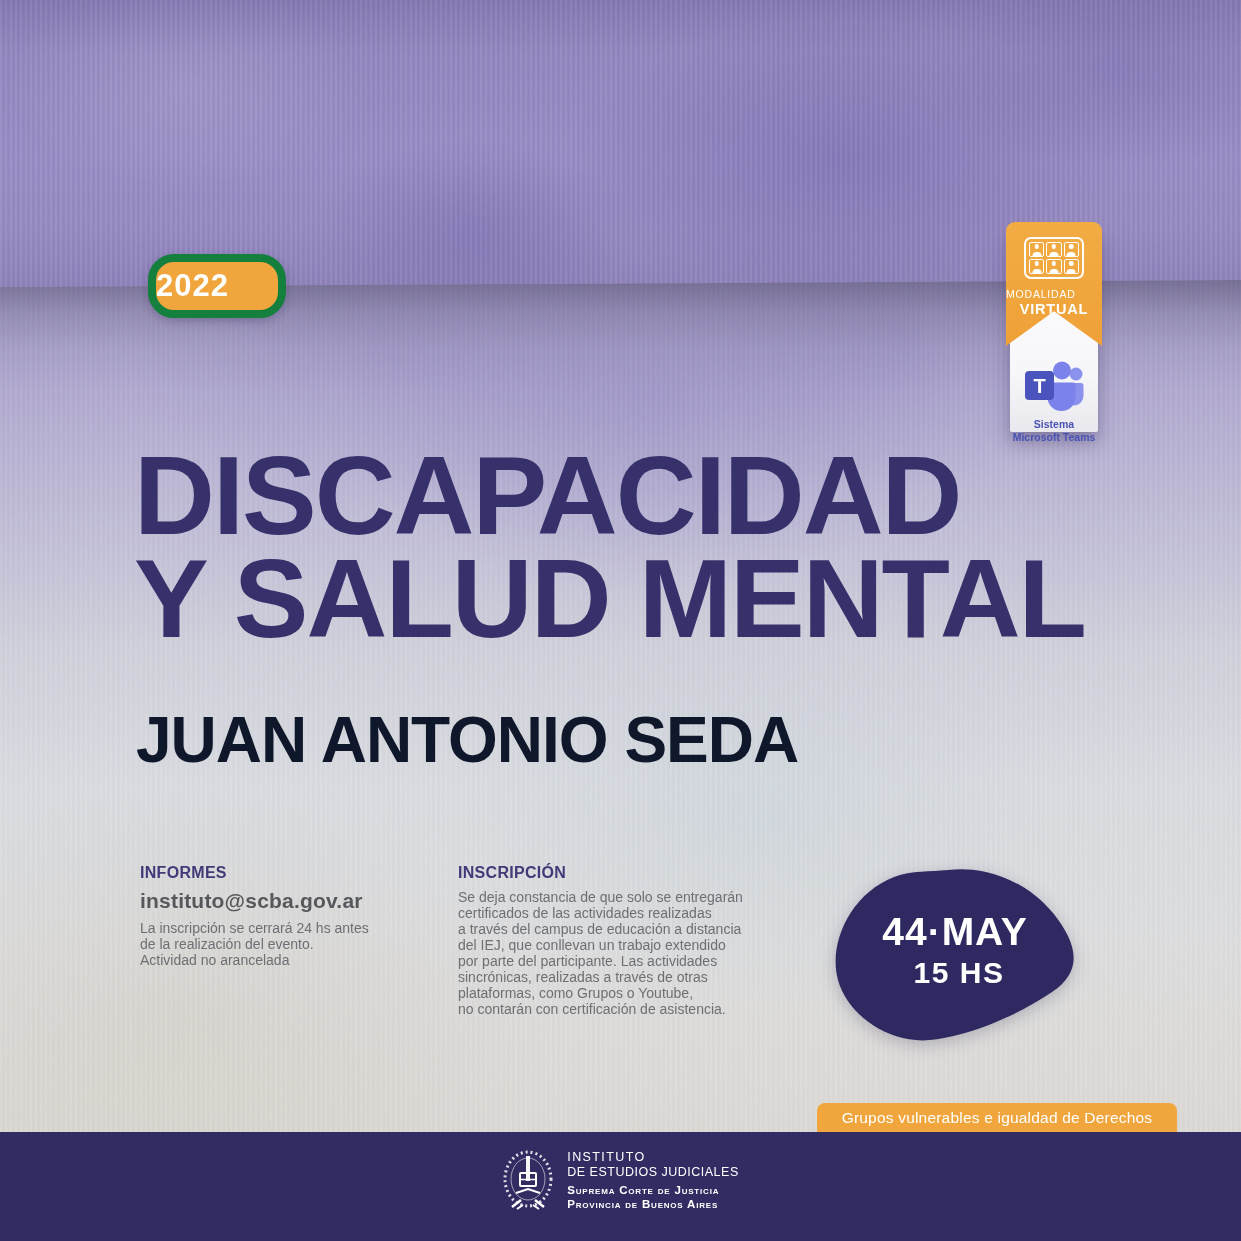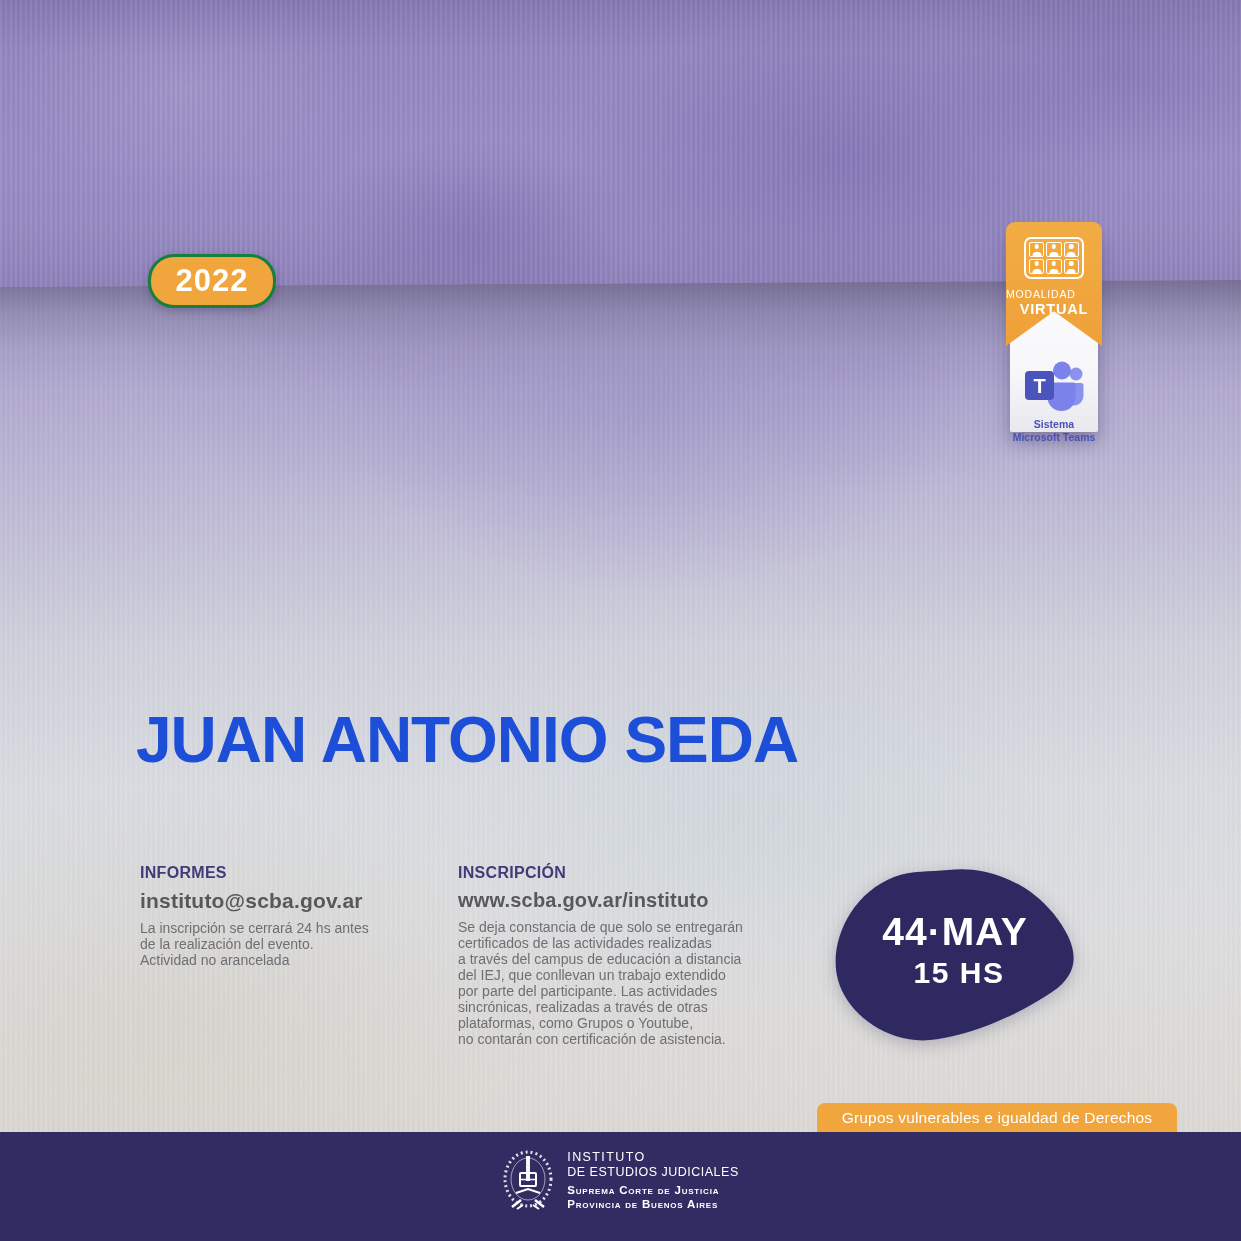--- a/index.html
+++ b/index.html
@@ -33,22 +33,22 @@
   .band-shadow{
     position:absolute;left:0;top:280px;width:100%;height:110px;
     clip-path:polygon(0 7px,100% 0,100% 100%,0 100%);
     background:linear-gradient(180deg, rgba(70,64,92,0.50) 0%, rgba(92,88,112,0.28) 30%, rgba(120,118,140,0.12) 62%, rgba(140,140,160,0) 100%);
   }
   .grain{position:absolute;inset:0;opacity:.16;pointer-events:none;}
 
   
   .year-badge{
     position:absolute;left:148px;top:254px;width:122px;height:48px;
-    background:#F0A63D;border:3px solid #15803d;border-radius:26px;
-    display:flex;align-items:center;justify-content:center;
+    background:#F0A63D;border:8px solid #15803d;border-radius:26px;
+    display:flex;align-items:center;
     color:#fff;font-weight:bold;font-size:31px;letter-spacing:1px;
     box-shadow:0 3px 8px rgba(55,45,95,.30);
   }
 
   
   .ribbon{position:absolute;left:1006px;top:222px;width:96px;height:210px;}
   .teams-card{
     position:absolute;left:4px;right:4px;top:8px;bottom:0;
     background:linear-gradient(180deg,#ffffff 0%,#f7f6f9 70%,#e9e8ee 100%);
     border-radius:2px;box-shadow:0 10px 18px rgba(48,40,88,.38);
@@ -78,21 +78,21 @@
   }
 
   
   .title{
     position:absolute;left:134px;top:444px;margin:0;
     color:#37316B;font-weight:800;font-size:112px;line-height:103px;letter-spacing:-2px;
   }
   .title span{display:block;}
   .speaker{
     position:absolute;left:136px;top:703px;margin:0;
-    color:#1d4ed8;font-weight:800;font-size:64px;letter-spacing:-1px;
+    color:#0f172a;font-weight:800;font-size:64px;letter-spacing:-1px;
   }
 
   
   .info-col{position:absolute;top:864px;}
   .informes{left:140px;width:300px;}
   .inscripcion{left:458px;width:350px;}
   .info-col h3{margin:0 0 7px 0;font-size:16px;font-weight:bold;color:#413A78;letter-spacing:.3px;}
   .contact{font-size:21px;font-weight:bold;color:#57585B;letter-spacing:.2px;margin-bottom:7px;}
   .inscripcion .contact{font-size:20px;}
   .small-lines div{font-size:14px;color:#6E6F73;line-height:16px;}
@@ -175,36 +175,39 @@
         <span class="cell"></span>
         <span class="cell"></span>
         <span class="cell"></span>
         <span class="cell"></span>
       </div>
       <div class="modality-label">MODALIDAD</div>
       <div class="modality-value">VIRTUAL</div>
     </div>
   </div>
 
+  <h1 class="title">
+    <span>DISCAPACIDAD</span>
+    <span>Y SALUD MENTAL</span>
+  </h1>
 
   <h2 class="speaker">JUAN ANTONIO SEDA</h2>
 
   <section class="info-col informes">
     <h3>INFORMES</h3>
     <div class="contact">instituto@scba.gov.ar</div>
     <div class="small-lines">
       <div>La inscripción se cerrará 24 hs antes</div>
       <div>de la realización del evento.</div>
       <div>Actividad no arancelada</div>
     </div>
   </section>
 
   <section class="info-col inscripcion">
     <h3>INSCRIPCIÓN</h3>
-    <div class="contact">www.scba.gov.ar/instituto</div>
     <div class="small-lines">
       <div>Se deja constancia de que solo se entregarán</div>
       <div>certificados de las actividades realizadas</div>
       <div>a través del campus de educación a distancia</div>
       <div>del IEJ, que conllevan un trabajo extendido</div>
       <div>por parte del participante. Las actividades</div>
       <div>sincrónicas, realizadas a través de otras</div>
       <div>plataformas, como Grupos o Youtube,</div>
       <div>no contarán con certificación de asistencia.</div>
     </div>

